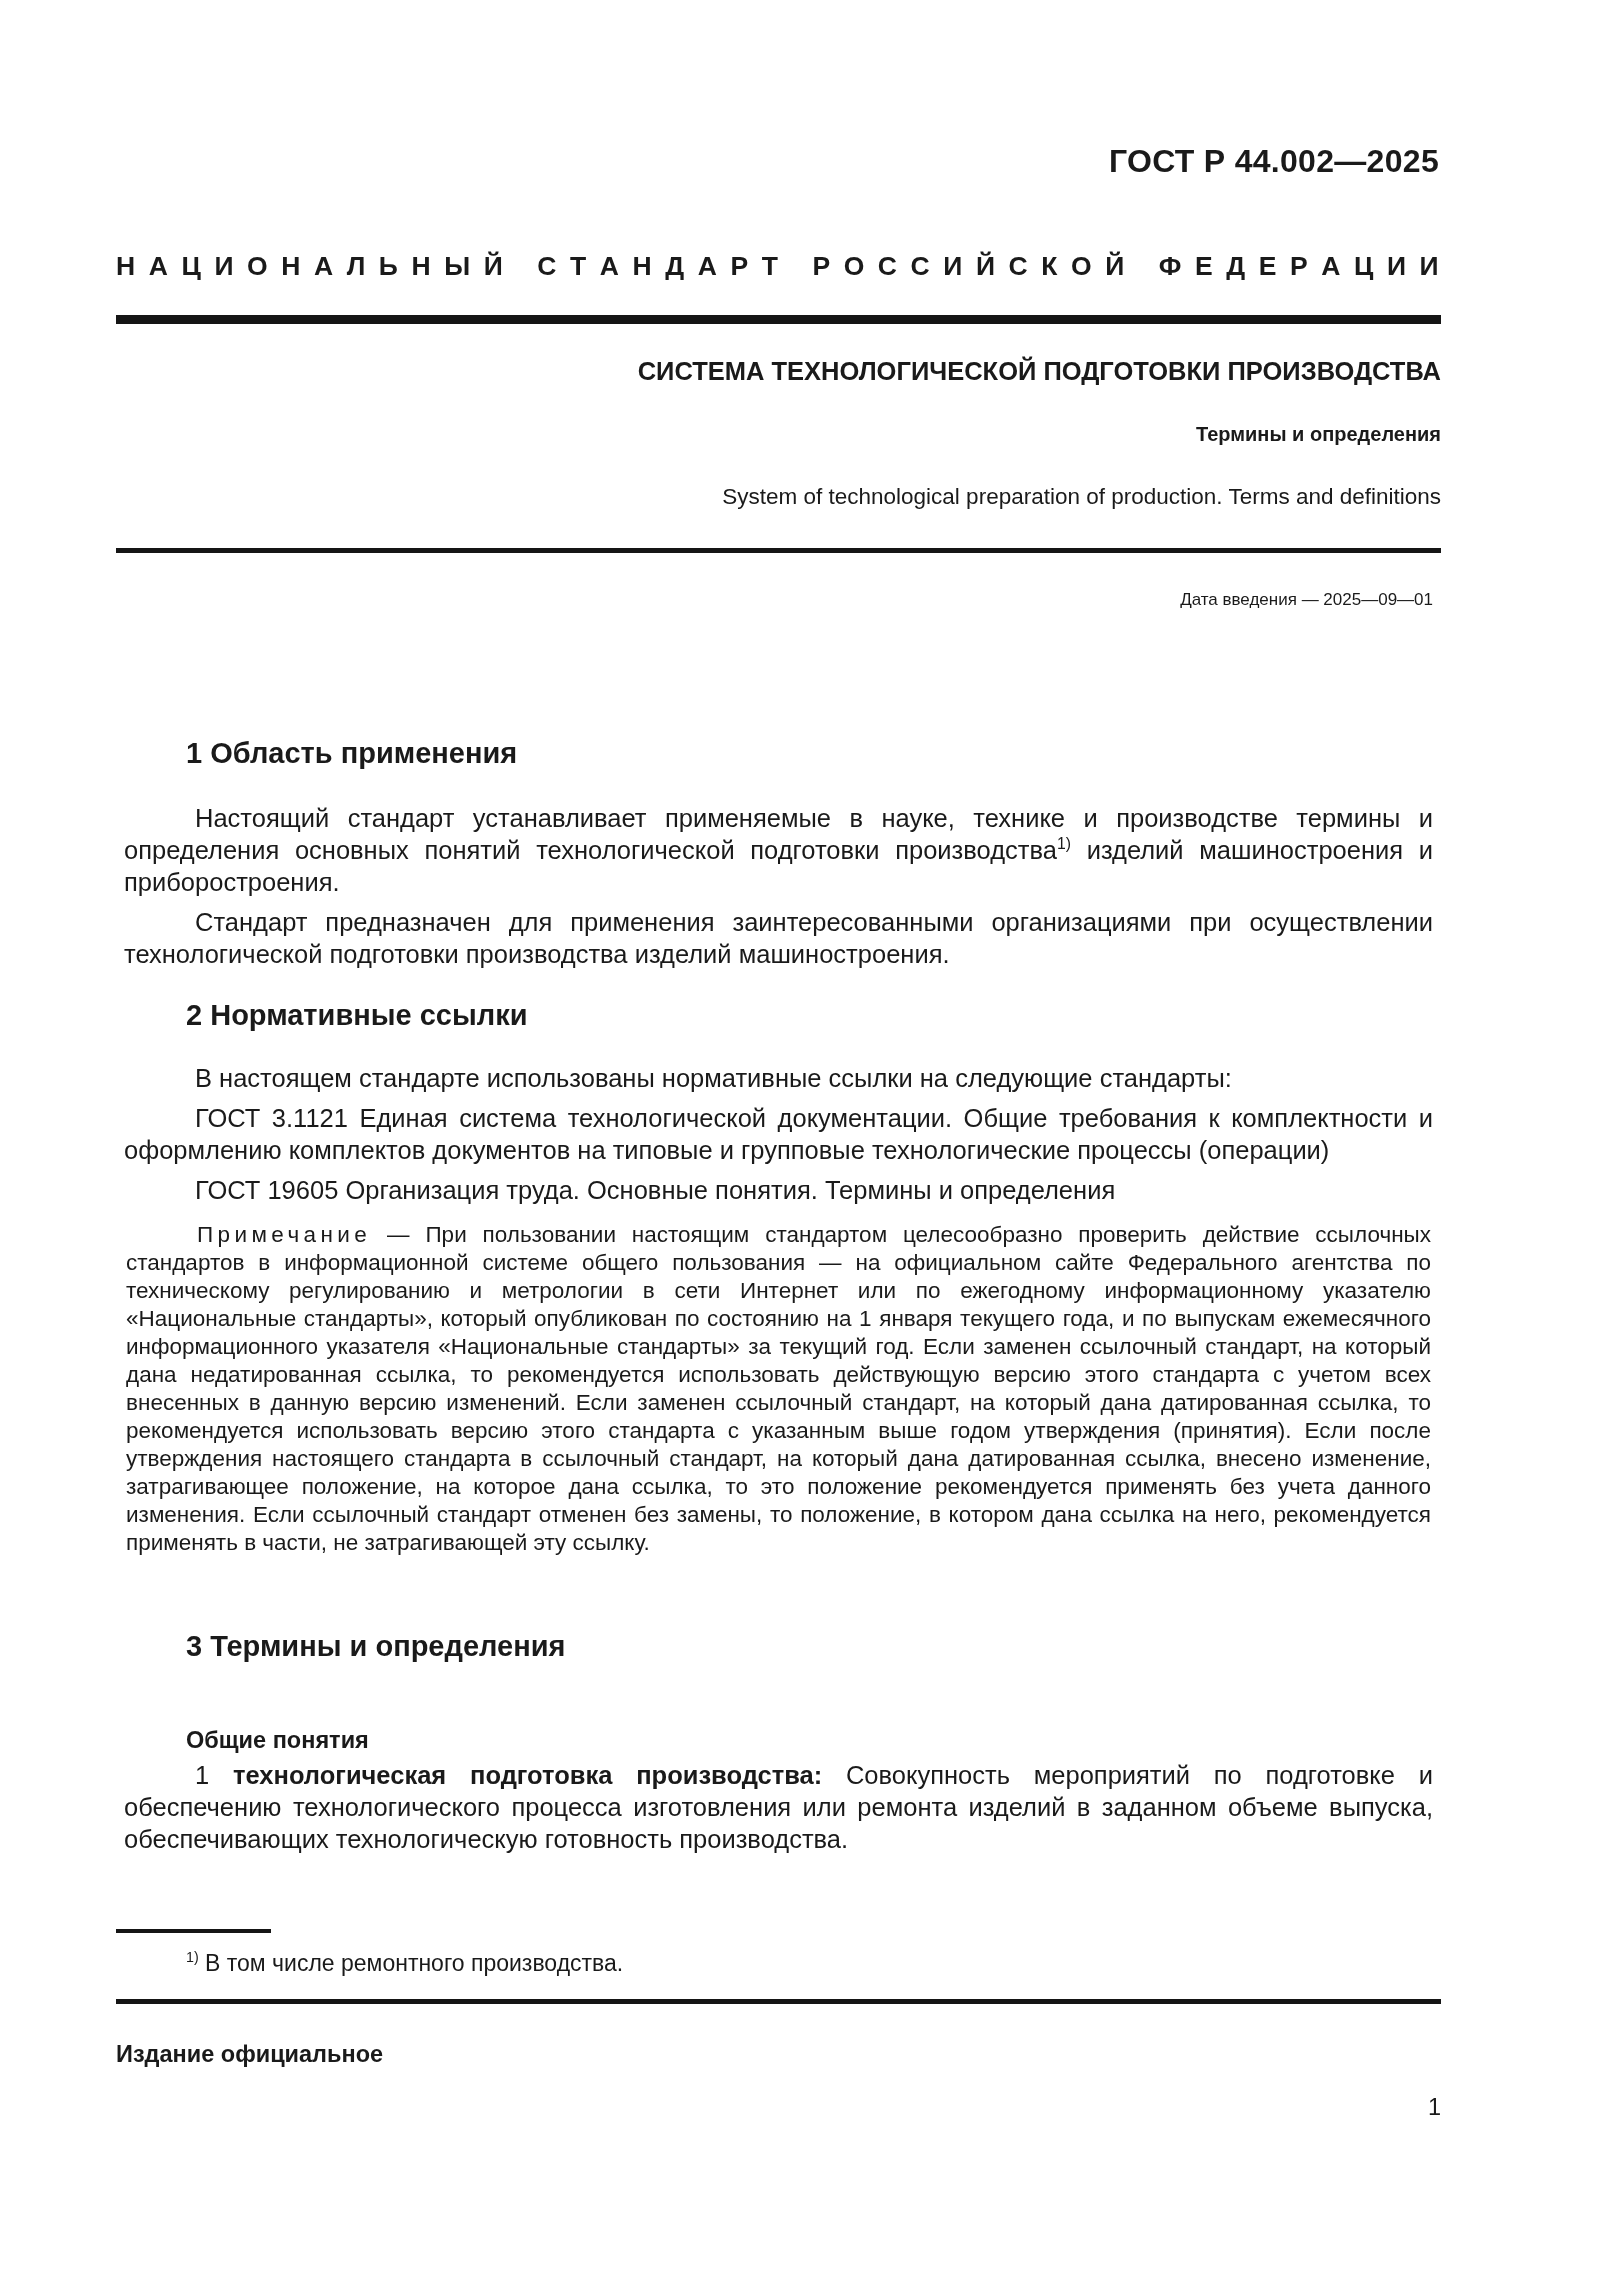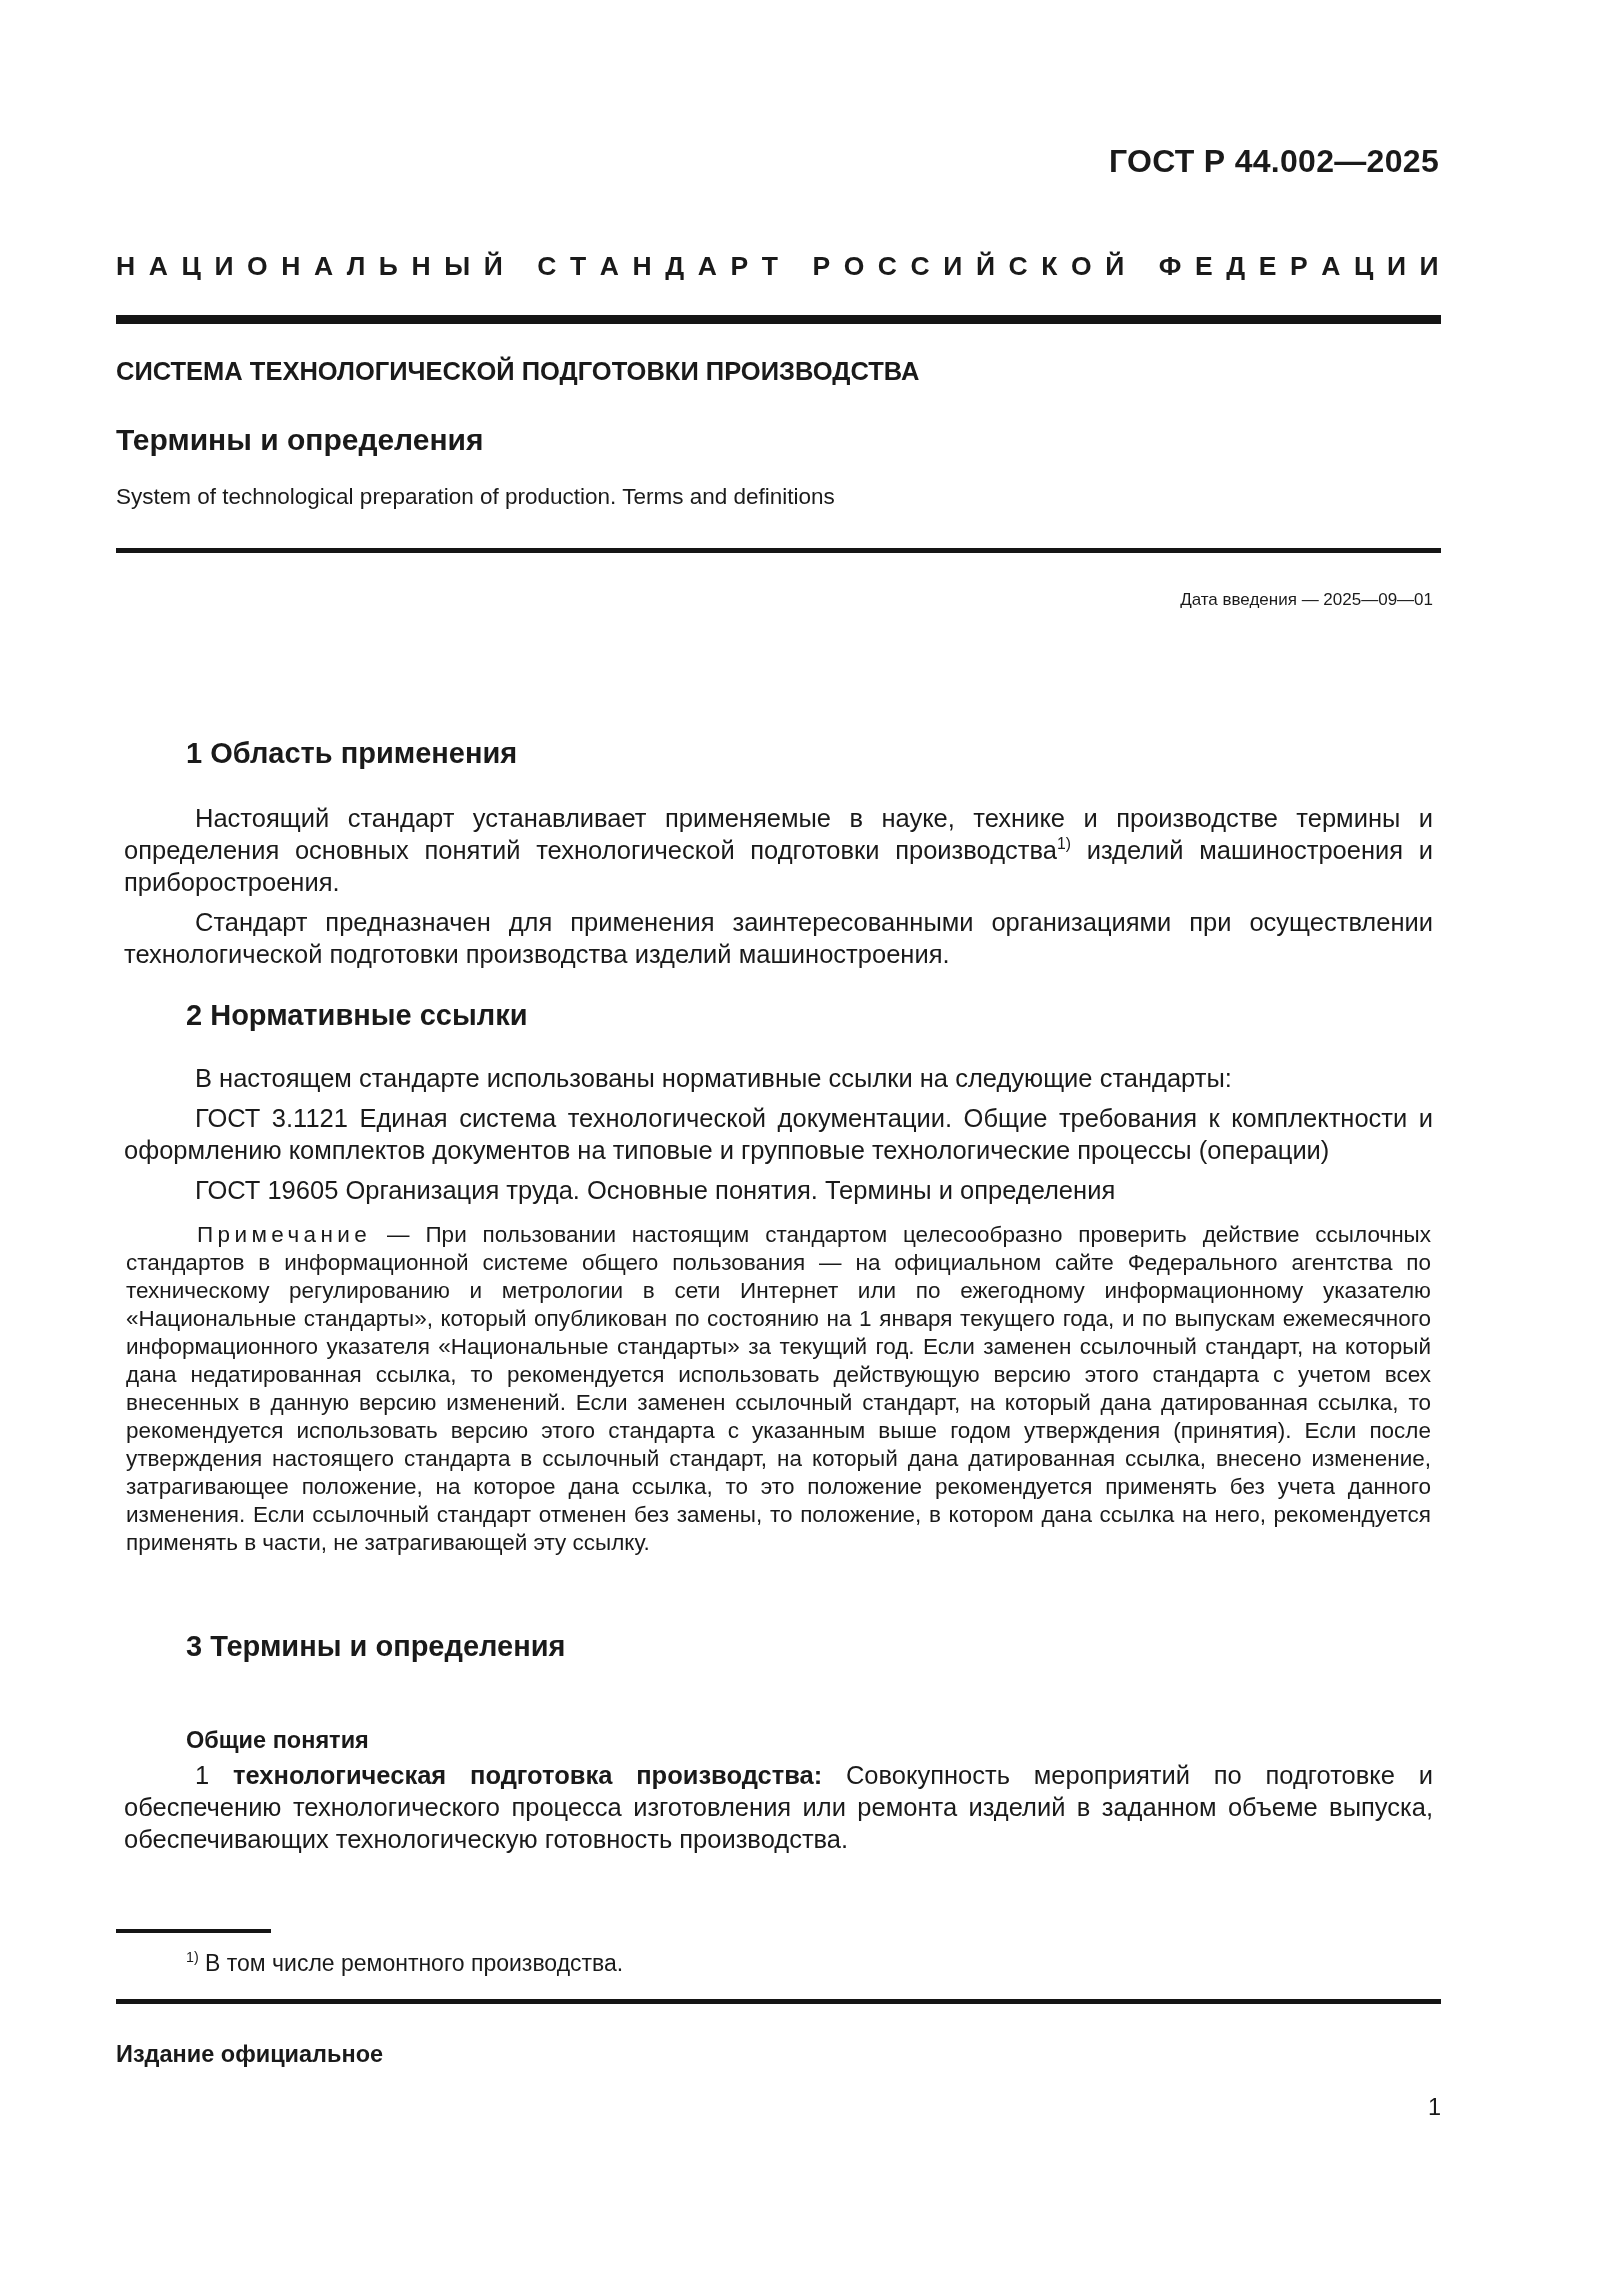--- a/index.html
+++ b/index.html
@@ -6,23 +6,23 @@
   body { width:1621px; height:2293px; position:relative; overflow:hidden;
          font-family:"Liberation Sans", sans-serif; color:#1a1a1a; }
   .abs { position:absolute; }
   .doc-number { right:182px; top:143px; font-size:32px; font-weight:bold; letter-spacing:0.3px; }
   .national { left:116px; width:1323px; top:251px; font-size:26.5px; font-weight:bold;
               display:flex; justify-content:space-between; }
   .rule-thick { left:116px; width:1325px; top:315px; height:8.8px; background:#151515; }
   .rule-mid   { left:116px; width:1325px; top:548px; height:4.9px; background:#151515; }
   .rule-bottom{ left:116px; width:1325px; top:1999px; height:4.9px; background:#151515; }
   .rule-foot  { left:116px; width:155px; top:1929px; height:3.9px; background:#151515; }
-  .center { left:116px; width:1325px; text-align:left; }
+  .center { left:116px; width:1325px; text-align:right; }
   .sys-title { top:357px; font-size:25.5px; font-weight:bold; }
-  .sub-title { top:423px; font-size:30px; font-weight:bold; }
+  .sub-title { top:423px; font-size:20px; font-weight:bold; }
   .en-title  { top:484px; font-size:22.5px; }
   .intro-date{ right:188px; top:590px; font-size:17px; font-weight:normal; }
   .h1 { left:186px; font-size:29px; font-weight:bold; }
   .body { left:116px; width:1325px; font-size:25.5px; line-height:32px; text-align:justify; }
   .body p { margin:8px; }
   .indent { text-indent:71px; }
   .note { left:116px; width:1325px; font-size:22.5px; line-height:28px; text-align:justify; }
   .note p { margin:10px; text-indent:71px; }
   .spaced { letter-spacing:4.4px; }
   .sub-h { left:186px; font-size:23.5px; font-weight:bold; }

